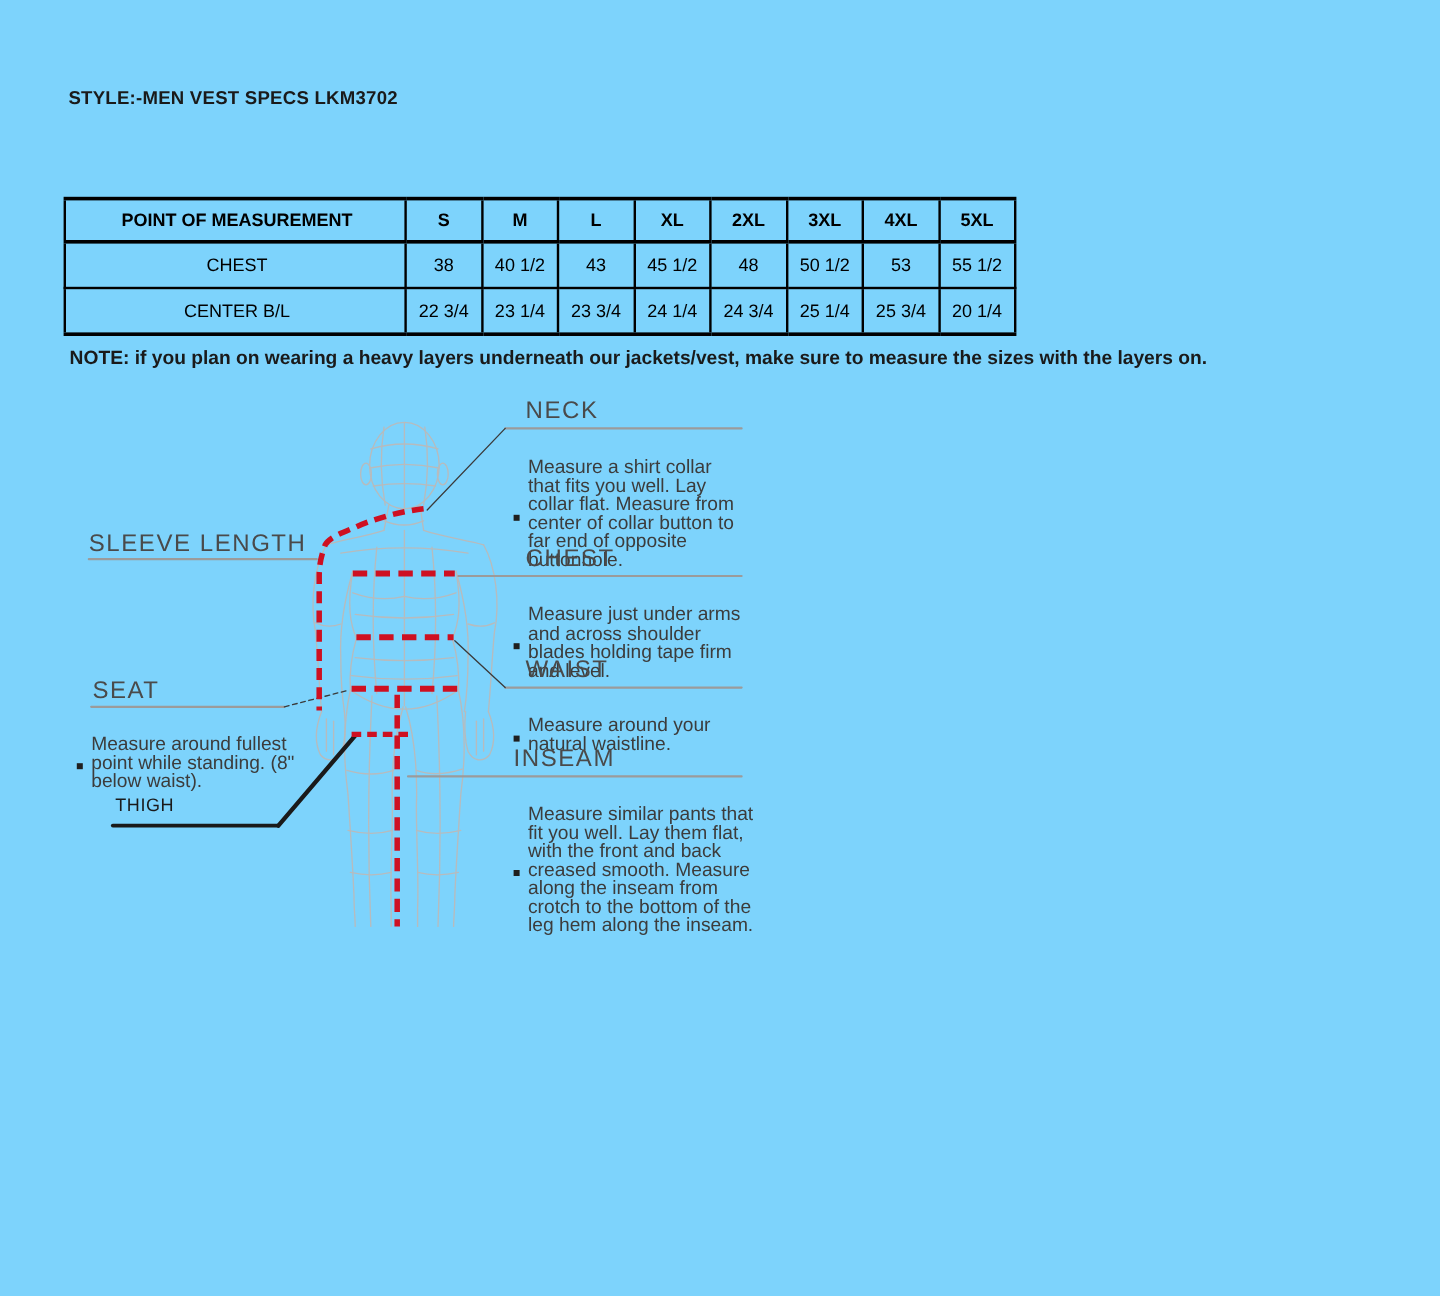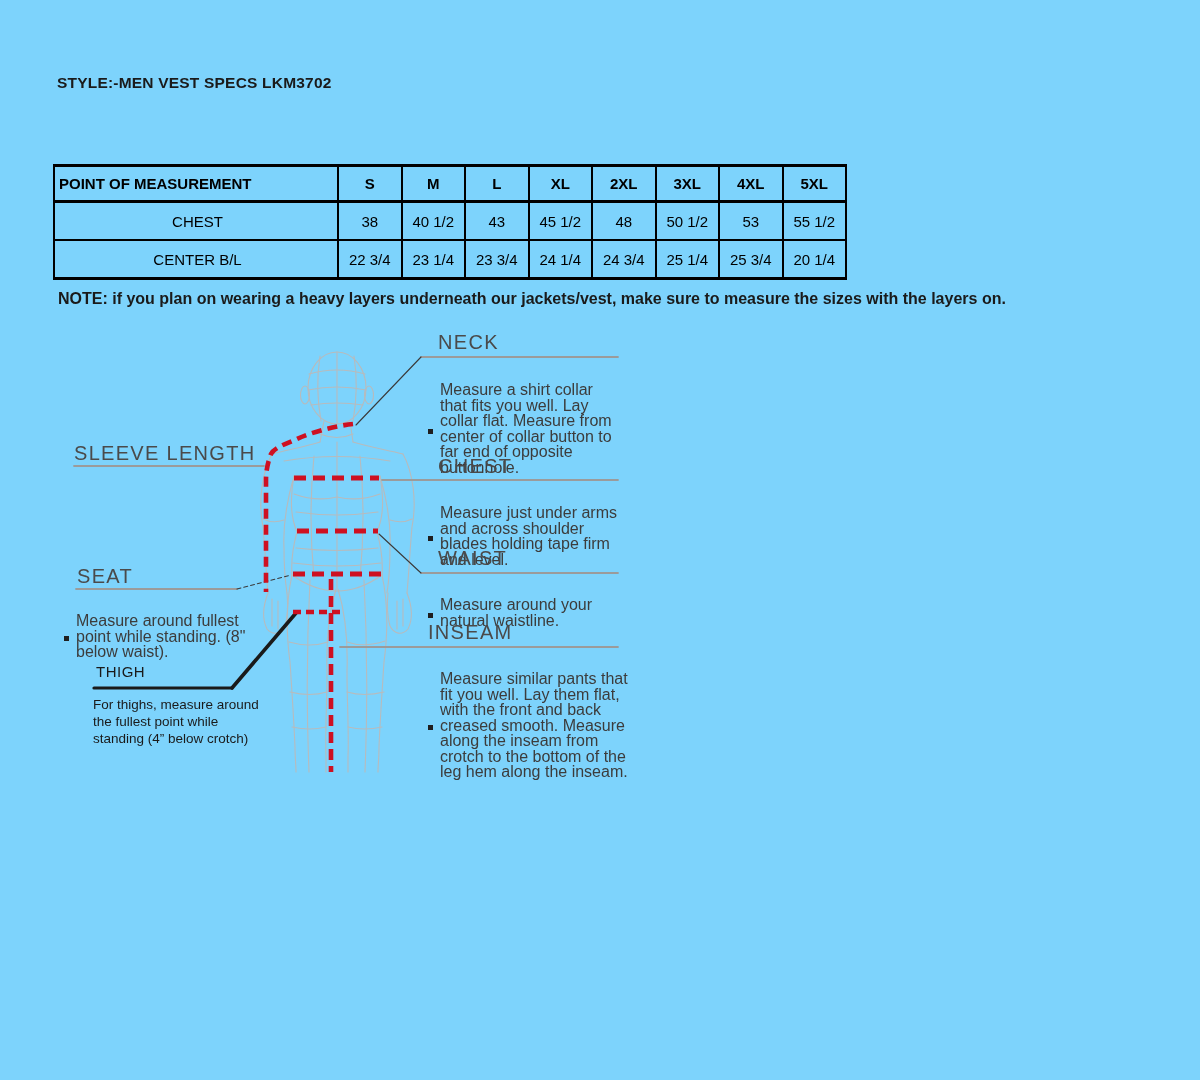--- a/index.html
+++ b/index.html
@@ -15,21 +15,21 @@
   .size-table{
     position:absolute;left:53px;top:164px;width:792px;
     border-collapse:collapse;table-layout:fixed;
   }
   .size-table td{
     border:2px solid #000;font-size:15px;overflow:hidden;white-space:nowrap;
   }
   .size-table tr.hdr td{height:31px;font-weight:bold;text-align:center;border-bottom:3px solid #000;border-top:3px solid #000;}
   .size-table tr.datarow td{height:34px;text-align:center;font-weight:normal;}
   .size-table td.rowlabel{text-align:left;padding-left:4px;font-weight:bold;}
-  .size-table tr.hdr td.rowlabel{text-align:left;margin-left:48px;}
+  .size-table tr.hdr td.rowlabel{text-align:center;margin-left:48px;}
   .size-table tr.last td{border-bottom:3px solid #000;}
   
   .note-line{
     position:absolute;left:58px;top:290px;width:1000px;
     font-size:16px;font-weight:bold;color:#1a1a1a;
   }
   
   .diagram-svg{position:absolute;left:50px;top:320px;}
   .dg-head{
     position:absolute;font-size:20px;letter-spacing:1.3px;color:#4a4a4a;
@@ -211,15 +211,14 @@
 
   <div class="dg-head" style="left:74px;top:442px">SLEEVE LENGTH</div>
 
   <div class="dg-head" style="left:77px;top:565px">SEAT</div>
   <div class="dg-text" style="left:64px;top:593px;width:190px">
     <span class="bullet"></span>
     <span>Measure around fullest point while standing. (8" below waist).</span>
   </div>
 
   <div class="thigh-head" style="left:96px;top:663px">THIGH</div>
-  <div class="thigh-text" style="left:93px;top:696px;width:172px">For thighs, measure around the fullest point while standing (4” below crotch)</div>
 
 </div>
 
 </body></html>

